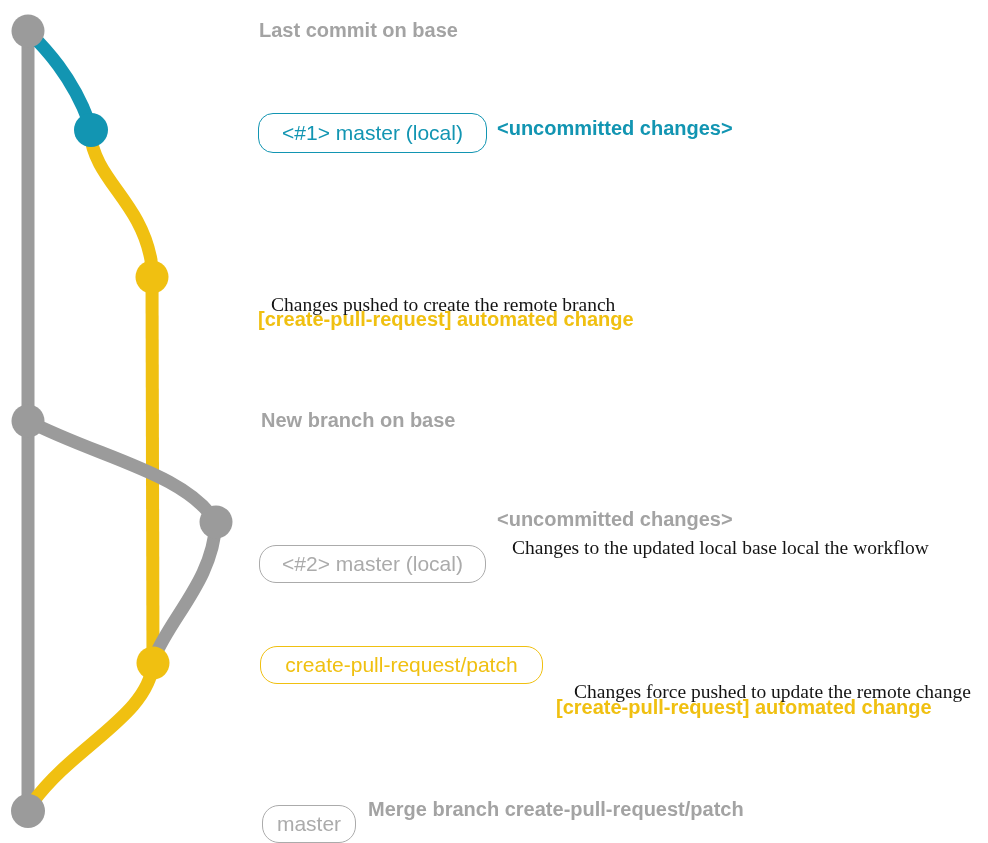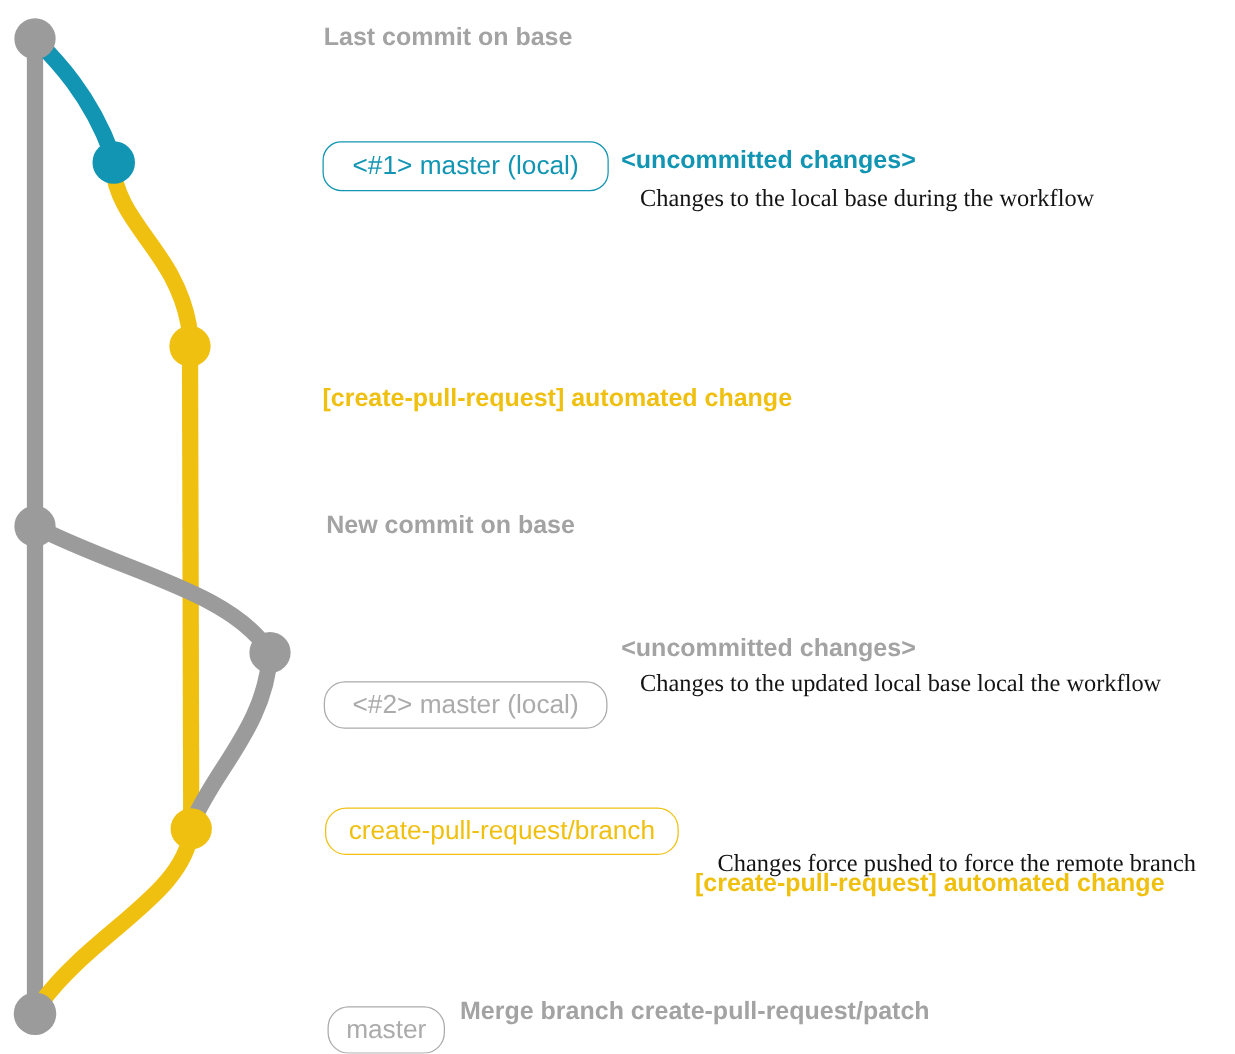--- a/index.html
+++ b/index.html
@@ -85,40 +85,40 @@
     <circle class="fill-gray" cx="28" cy="31" r="16.5"></circle>
     <circle class="fill-teal" cx="91" cy="130" r="17"></circle>
     <circle class="fill-yellow" cx="152" cy="277" r="16.5"></circle>
     <circle class="fill-gray" cx="28" cy="421" r="16.5"></circle>
     <circle class="fill-gray" cx="216" cy="522" r="16.5"></circle>
     <circle class="fill-yellow" cx="153" cy="663" r="16.5"></circle>
     <circle class="fill-gray" cx="28" cy="811" r="17"></circle>
   </svg>
 
   <div class="txt sans-label gray-label" style="left:259px; top:19px;">Last commit on base</div>
-  <div class="txt sans-label gray-label" style="left:261px; top:409px;">New commit on base</div>
+  <div class="txt sans-label gray-label" style="left:261px; top:409px;">New branch on base</div>
 
   <div class="pill pill-teal" style="left:258px; top:113px; width:229px; height:40px;">
     <span>&lt;#1&gt; master (local)</span>
   </div>
   <div class="txt sans-label teal-label" style="left:497px; top:117px;">&lt;uncommitted changes&gt;</div>
-  <div class="txt serif-note" style="left:512px; top:149px;">Changes to the local base during the workflow</div>
 
   <div class="txt sans-label yellow-label" style="left:258px; top:264px;">[create-pull-request] automated change</div>
+  <div class="txt serif-note" style="left:271px; top:294px;">Changes pushed to create the remote branch</div>
 
   <div class="pill pill-gray" style="left:259px; top:504px; width:227px; height:38px;">
     <span>&lt;#2&gt; master (local)</span>
   </div>
   <div class="txt sans-label gray-label" style="left:497px; top:508px;">&lt;uncommitted changes&gt;</div>
   <div class="txt serif-note" style="left:512px; top:537px;">Changes to the updated local base local the workflow</div>
 
   <div class="pill pill-yellow" style="left:260px; top:646px; width:283px; height:38px;">
-    <span>create-pull-request/branch</span>
+    <span>create-pull-request/patch</span>
   </div>
   <div class="txt sans-label yellow-label" style="left:556px; top:652px;">[create-pull-request] automated change</div>
-  <div class="txt serif-note" style="left:574px; top:681px;">Changes force pushed to force the remote branch</div>
+  <div class="txt serif-note" style="left:574px; top:681px;">Changes force pushed to update the remote change</div>
 
   <div class="pill pill-gray" style="left:262px; top:764px; width:94px; height:38px;">
     <span>master</span>
   </div>
   <div class="txt sans-label gray-label" style="left:368px; top:798px;">Merge branch create-pull-request/patch</div>
 
 </div>
 
 </body></html>

